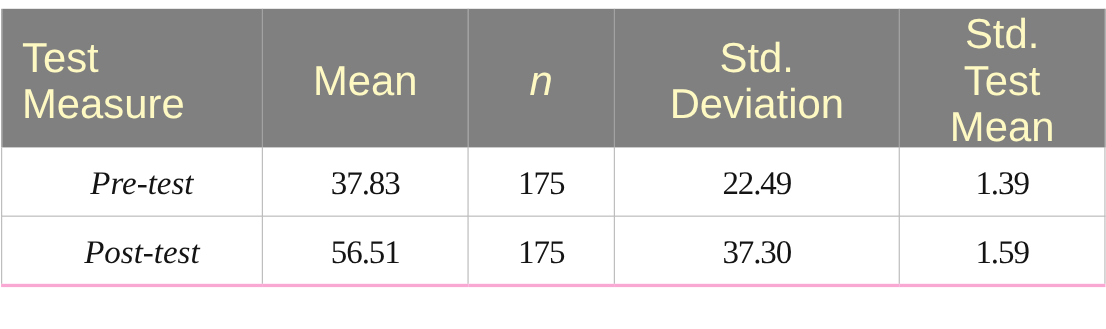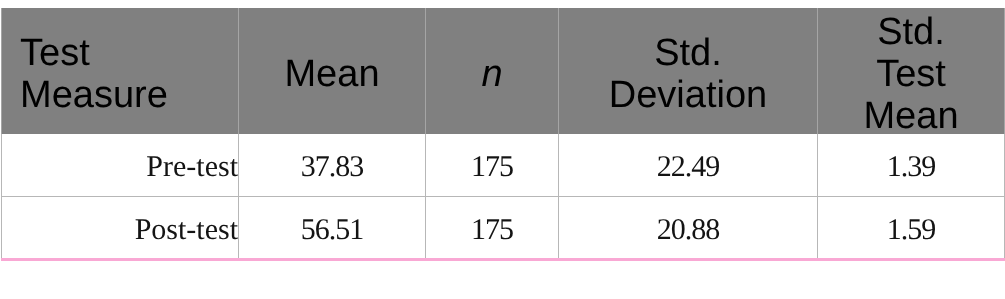--- a/index.html
+++ b/index.html
@@ -2,25 +2,25 @@
 <html><head>
 <meta charset="utf-8">
 <title>Descriptive statistics table</title>
 <style>
   html,body{margin:0;padding:0;background:#ffffff;}
   body{width:1005px;height:299px;overflow:hidden;font-family:"Liberation Sans",sans-serif;-webkit-font-smoothing:antialiased;text-rendering:geometricPrecision;}
   .sheet{position:relative;width:1005px;height:299px;background:#fff;}
   table.stats{position:absolute;left:1px;top:8px;width:1003px;border-collapse:collapse;table-layout:fixed;}
   col.c1{width:237px}col.c2{width:187px}col.c3{width:133px}col.c4{width:259px}col.c5{width:187px}
   table.stats th,table.stats td{padding:0;margin:0;vertical-align:middle;}
-  thead th{background:#808080;color:#000000;font-weight:400;font-family:"Liberation Sans",sans-serif;font-size:38px;line-height:42px;height:108px;border-right:1px solid #a5a5a5;border-left:1px solid #a5a5a5;}
+  thead th{background:#808080;color:#fef9c3;font-weight:400;font-family:"Liberation Sans",sans-serif;font-size:38px;line-height:42px;height:108px;border-right:1px solid #a5a5a5;border-left:1px solid #a5a5a5;}
   table.stats th.hleft{text-align:left;padding-left:18px;}
   table.stats th.hctr{text-align:center;}
   tbody td{font-family:"Liberation Serif",serif;font-size:30px;color:#141414;height:61.5px;border:1px solid #b7b7b7;text-align:center;}
-  table.stats td.left{text-align:right;padding-left:18px;}
+  table.stats td.left{text-align:center;padding-left:18px;font-style:italic;}
   tbody tr td{border-top:none;}
   tbody tr:last-child td{border-bottom:3px solid #f9a8d4;}
   .hl{display:block;position:relative;top:2.5px;}
   tbody td span.cv{position:relative;top:2.5px;display:inline-block;}
   tbody td.num span.cv{letter-spacing:-1px;margin-right:0;}
   .ital{font-style:italic;}
 </style>
 </head>
 <body>
 
@@ -61,18 +61,18 @@
         <td class="left"><span class="cv">Pre-test</span></td>
         <td class="num"><span class="cv">37.83</span></td>
         <td class="num"><span class="cv">175</span></td>
         <td class="num"><span class="cv">22.49</span></td>
         <td class="num"><span class="cv">1.39</span></td>
       </tr>
       <tr>
         <td class="left"><span class="cv">Post-test</span></td>
         <td class="num"><span class="cv">56.51</span></td>
         <td class="num"><span class="cv">175</span></td>
-        <td class="num"><span class="cv">20.88</span></td>
+        <td class="num"><span class="cv">37.30</span></td>
         <td class="num"><span class="cv">1.59</span></td>
       </tr>
     </tbody>
   </table>
 </div>
 
 </body></html>

